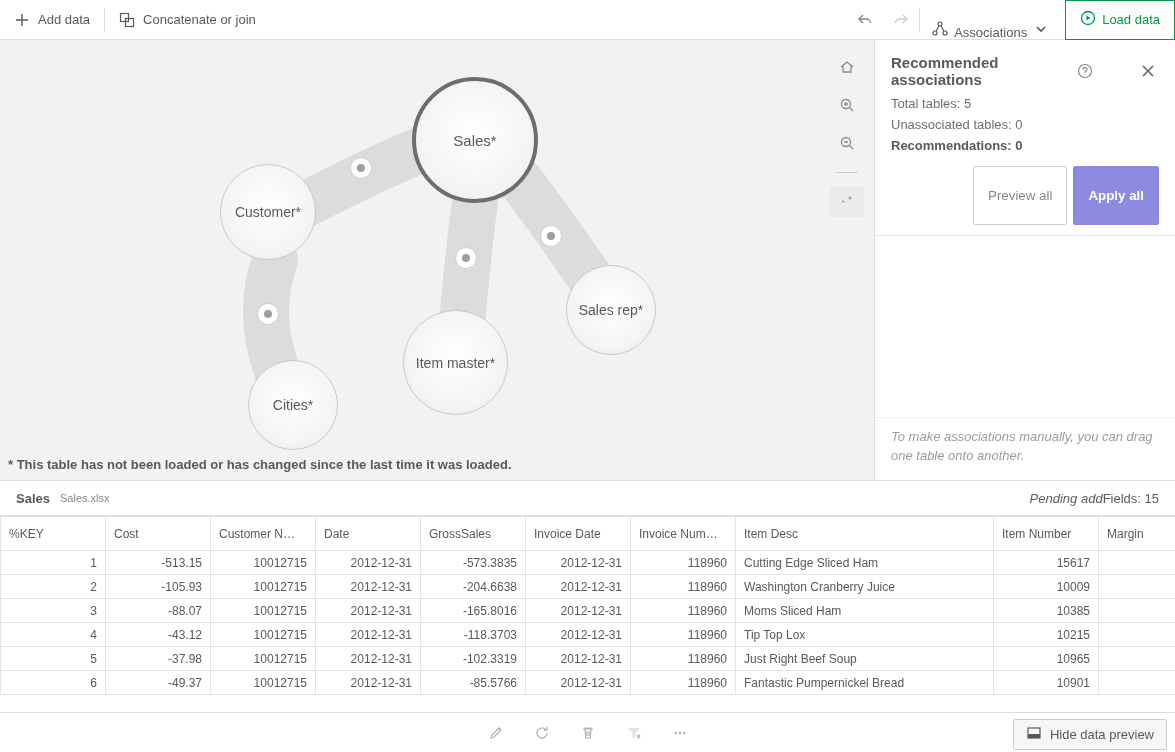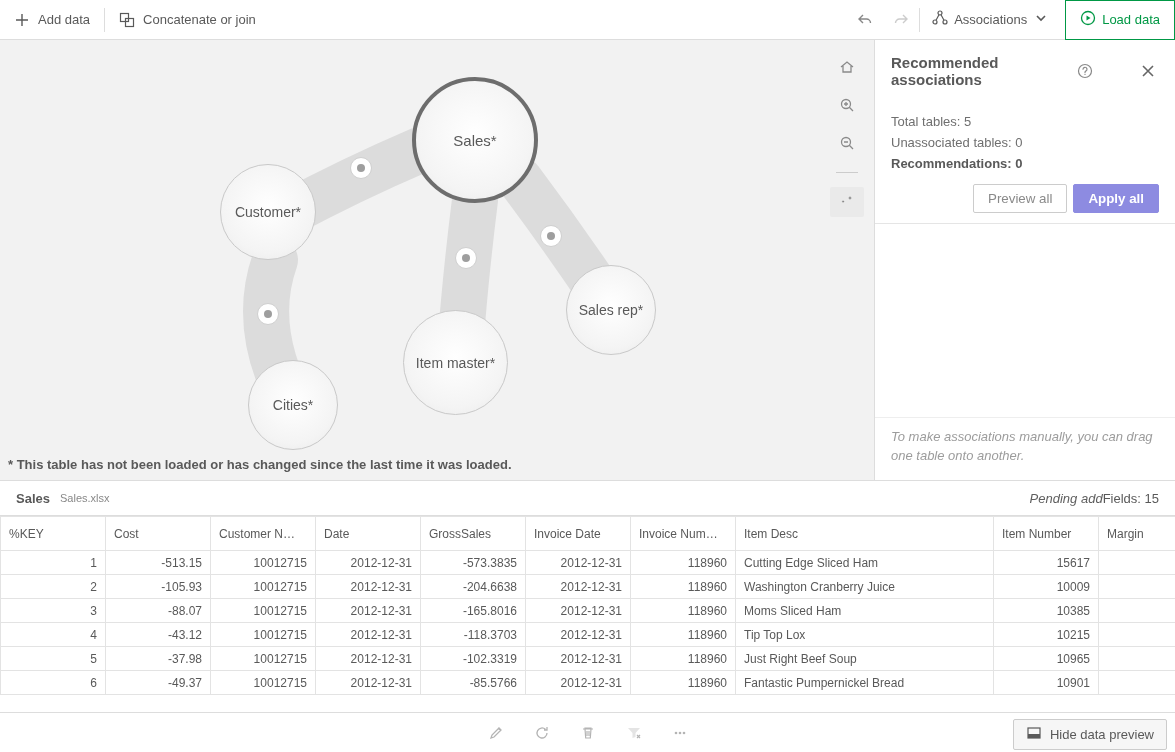--- a/index.html
+++ b/index.html
@@ -7,21 +7,21 @@
 
   
   .topbar { display: flex; align-items: center; height: 40px; border-bottom: 1px solid #ddd; }
   .tb-left { display: flex; align-items: center; }
   .tb-right { margin-left: auto; display: flex; align-items: center; height: 100%; }
   .tb-btn { display: inline-flex; align-items: center; height: 40px; padding: 0 14px; cursor: pointer; color: #595959; }
   .tb-btn .ico { margin-right: 8px; display: inline-flex; }
   .tb-sep { width: 1px; height: 24px; background: #ddd; }
   .tb-right .icon-btn { display: inline-flex; align-items: center; justify-content: center; width: 36px; height: 40px; cursor: pointer; color: #888; }
   .tb-right .icon-btn.disabled { color: #ccc; cursor: default; }
-  .assoc-btn { display: inline-flex; align-items: center; height: 40px; padding: 0 12px; cursor: pointer; color: #595959; gap: 6px; }
+  .assoc-btn { display: inline-flex; align-items: flex-end; height: 40px; padding: 0 12px; cursor: pointer; color: #595959; gap: 6px; }
   .load-btn { display: inline-flex; align-items: center; height: 40px; padding: 0 14px; border-left: 1px solid #009845; border-right: 1px solid #009845; border-top: 1px solid #009845; border-bottom: 1px solid #009845; color: #009845; cursor: pointer; gap: 6px; margin-left: 4px; }
 
   
   .middle { display: flex; height: 440px; }
   .canvas-col { flex: 1; position: relative; background: #f2f2f2; border-right: 1px solid #ddd; }
   .note { position: absolute; left: 8px; bottom: 8px; font-weight: 600; color: #595959; }
 
   
   .bubble { position: absolute; border-radius: 50%; background: radial-gradient(circle at 50% 45%, #ffffff 0%, #f4f4f4 65%, #e7e7e7 100%); border: 1px solid #c9c9c9; display: flex; align-items: center; justify-content: center; color: #595959; font-size: 14px; cursor: pointer; }
   .bubble.big { border: 4px solid #6d6d6d; font-size: 15px; }
@@ -33,25 +33,25 @@
   .ctool { width: 28px; height: 26px; display: flex; align-items: center; justify-content: center; color: #8a8a8a; cursor: pointer; }
   .ctool-hr { width: 22px; height: 1px; background: #ccc; margin: 4px 0 2px; }
   .ctool.wand { background: #eaeaea; width: 34px; height: 30px; border-radius: 2px; }
 
   
   .right-panel { width: 300px; background: #fff; display: flex; flex-direction: column; }
   .rp-head { padding: 14px 16px 10px; border-bottom: 1px solid #e5e5e5; }
   .rp-title-row { display: flex; align-items: center; gap: 41px; }
   .rp-title { font-size: 15px; font-weight: 700; color: #595959; flex: 1; }
   .rp-ico { width: 22px; height: 22px; display: inline-flex; align-items: center; justify-content: center; color: #888; cursor: pointer; }
-  .rp-stats { margin-top: 24px; line-height: 1.6; color: #6f6f6f; }
+  .rp-stats { margin-top: 6px; line-height: 1.6; color: #6f6f6f; }
   .rp-stats .bold { font-weight: 700; color: #595959; }
   .rp-actions { margin-top: 10px; display: flex; justify-content: flex-end; gap: 6px; }
   .btn-out { border: 1px solid #ccc; background: #fff; color: #8a8a8a; padding: 6px 14px; border-radius: 2px; cursor: default; }
-  .btn-primary { background: #8d8be1; color: #fff; padding: 6px 14px; border-radius: 2px; border: 1px solid #8d8be1; cursor: pointer; font-weight: 600; }
+  .btn-primary { background: #8d8be1; color: #fff; padding: 21px 14px; border-radius: 2px; border: 1px solid #8d8be1; cursor: pointer; font-weight: 600; }
   .rp-body { flex: 1; }
   .rp-hint { padding: 10px 16px 14px; color: #9c9c9c; font-style: italic; line-height: 1.45; border-top: 1px solid #eee; }
 
   
   .preview { border-top: 1px solid #ddd; height: 232px; display: flex; flex-direction: column; }
   .pv-head { display: flex; align-items: center; height: 34px; padding: 0 16px; font-style: normal; }
   .pv-title { font-weight: 700; color: #595959; }
   .pv-file { color: #888; font-size: 11px; margin-left: 10px; }
   .pv-right { margin-left: auto; display: flex; align-items: center; }
   .pv-pending { font-style: italic; color: #5f5f5f; }

